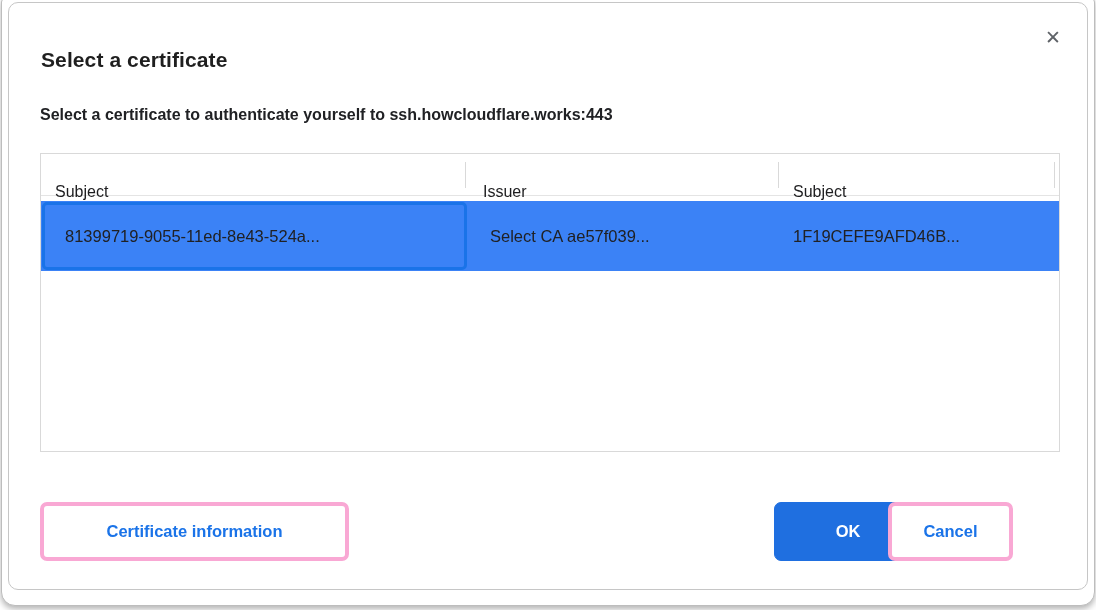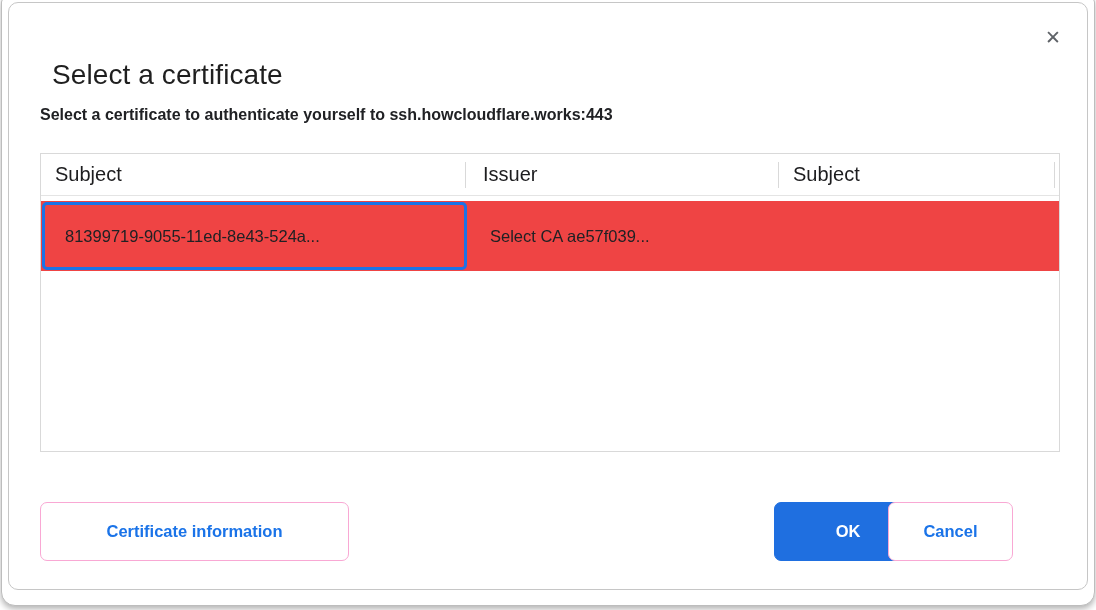--- a/index.html
+++ b/index.html
@@ -47,23 +47,23 @@
     line-height: 28px;
     text-align: center;
     padding: 0;
     cursor: pointer;
     font-family: "DejaVu Sans", sans-serif;
   }
   .title {
     position: absolute;
     left: 31px;
     top: 44px;
-    margin: 12px;
-    font-size: 28px;
-    font-weight: 400;
+    margin: 1px;
+    font-size: 21px;
+    font-weight: 700;
     color: #1f1f1f;
     letter-spacing: 0.1px;
   }
   .subtitle {
     position: absolute;
     left: 31px;
     top: 103px;
     margin: 0;
     font-size: 16px;
     font-weight: 700;
@@ -81,23 +81,23 @@
     overflow: hidden;
   }
   .thead {
     position: relative;
     height: 41px;
     border-bottom: 1px solid #e4e4e4;
     background: #ffffff;
   }
   .th {
     position: absolute;
-    top: 0;
+    top: 17px;
     line-height: 41px;
-    font-size: 20px;
+    font-size: 16px;
     color: #1d1d1f;
     white-space: nowrap;
     text-align: right;
   }
   .th-subject { left: 14px; }
   .th-issuer  { left: 442px; }
   .th-serial  { left: 752px; }
   .col-sep {
     position: absolute;
     top: 8px;
@@ -107,21 +107,21 @@
   }
   .sep-1 { left: 424px; }
   .sep-2 { left: 737px; }
   .sep-3 { left: 1013px; }
   .trow {
     position: relative;
     margin-top: 5px;
     height: 70px;
     cursor: pointer;
   }
-  .trow.selected { background: #ef4444; text-decoration: underline; }
+  .trow.selected { background: #3b82f6; text-decoration: underline; }
   .focus-ring {
     position: absolute;
     left: 1px;
     top: 1px;
     width: 425px;
     height: 68px;
     border: 3px solid #1a73e8;
     border-radius: 5px;
     box-sizing: border-box;
     pointer-events: none;
@@ -144,21 +144,21 @@
     box-sizing: border-box;
     border-radius: 7px;
     font-family: "Liberation Sans", "DejaVu Sans", sans-serif;
     font-size: 16.5px;
     font-weight: 700;
     cursor: pointer;
     padding: 0;
   }
   .btn-outline {
     background: #ffffff;
-    border: 1px solid #f9a8d4;
+    border: 4px solid #f9a8d4;
     color: #1a73e8;
   }
   .btn-primary {
     background: #1f6fe0;
     border: 1px solid #1f6fe0;
     color: #ffffff;
   }
   .btn-certinfo { left: 31px;  width: 309px; }
   .btn-ok       { left: 765px; width: 136px; padding-left: 12px; }
   .btn-cancel   { left: 879px; width: 125px; }
@@ -183,20 +183,21 @@
           <span class="th th-serial">Subject</span>
           <span class="col-sep sep-1"></span>
           <span class="col-sep sep-2"></span>
           <span class="col-sep sep-3"></span>
         </div>
 
         <div class="trow selected">
           <span class="focus-ring"></span>
           <span class="cell cell-subject">81399719-9055-11ed-8e43-524a...</span>
           <span class="cell cell-issuer">Select CA ae57f039...</span>
+          <span class="cell cell-serial">1F19CEFE9AFD46B...</span>
         </div>
       </div>
 
       <button class="btn btn-outline btn-certinfo">Certificate information</button>
 
       <button class="btn btn-primary btn-ok">OK</button>
 
       <button class="btn btn-outline btn-cancel">Cancel</button>
 
     </div>

